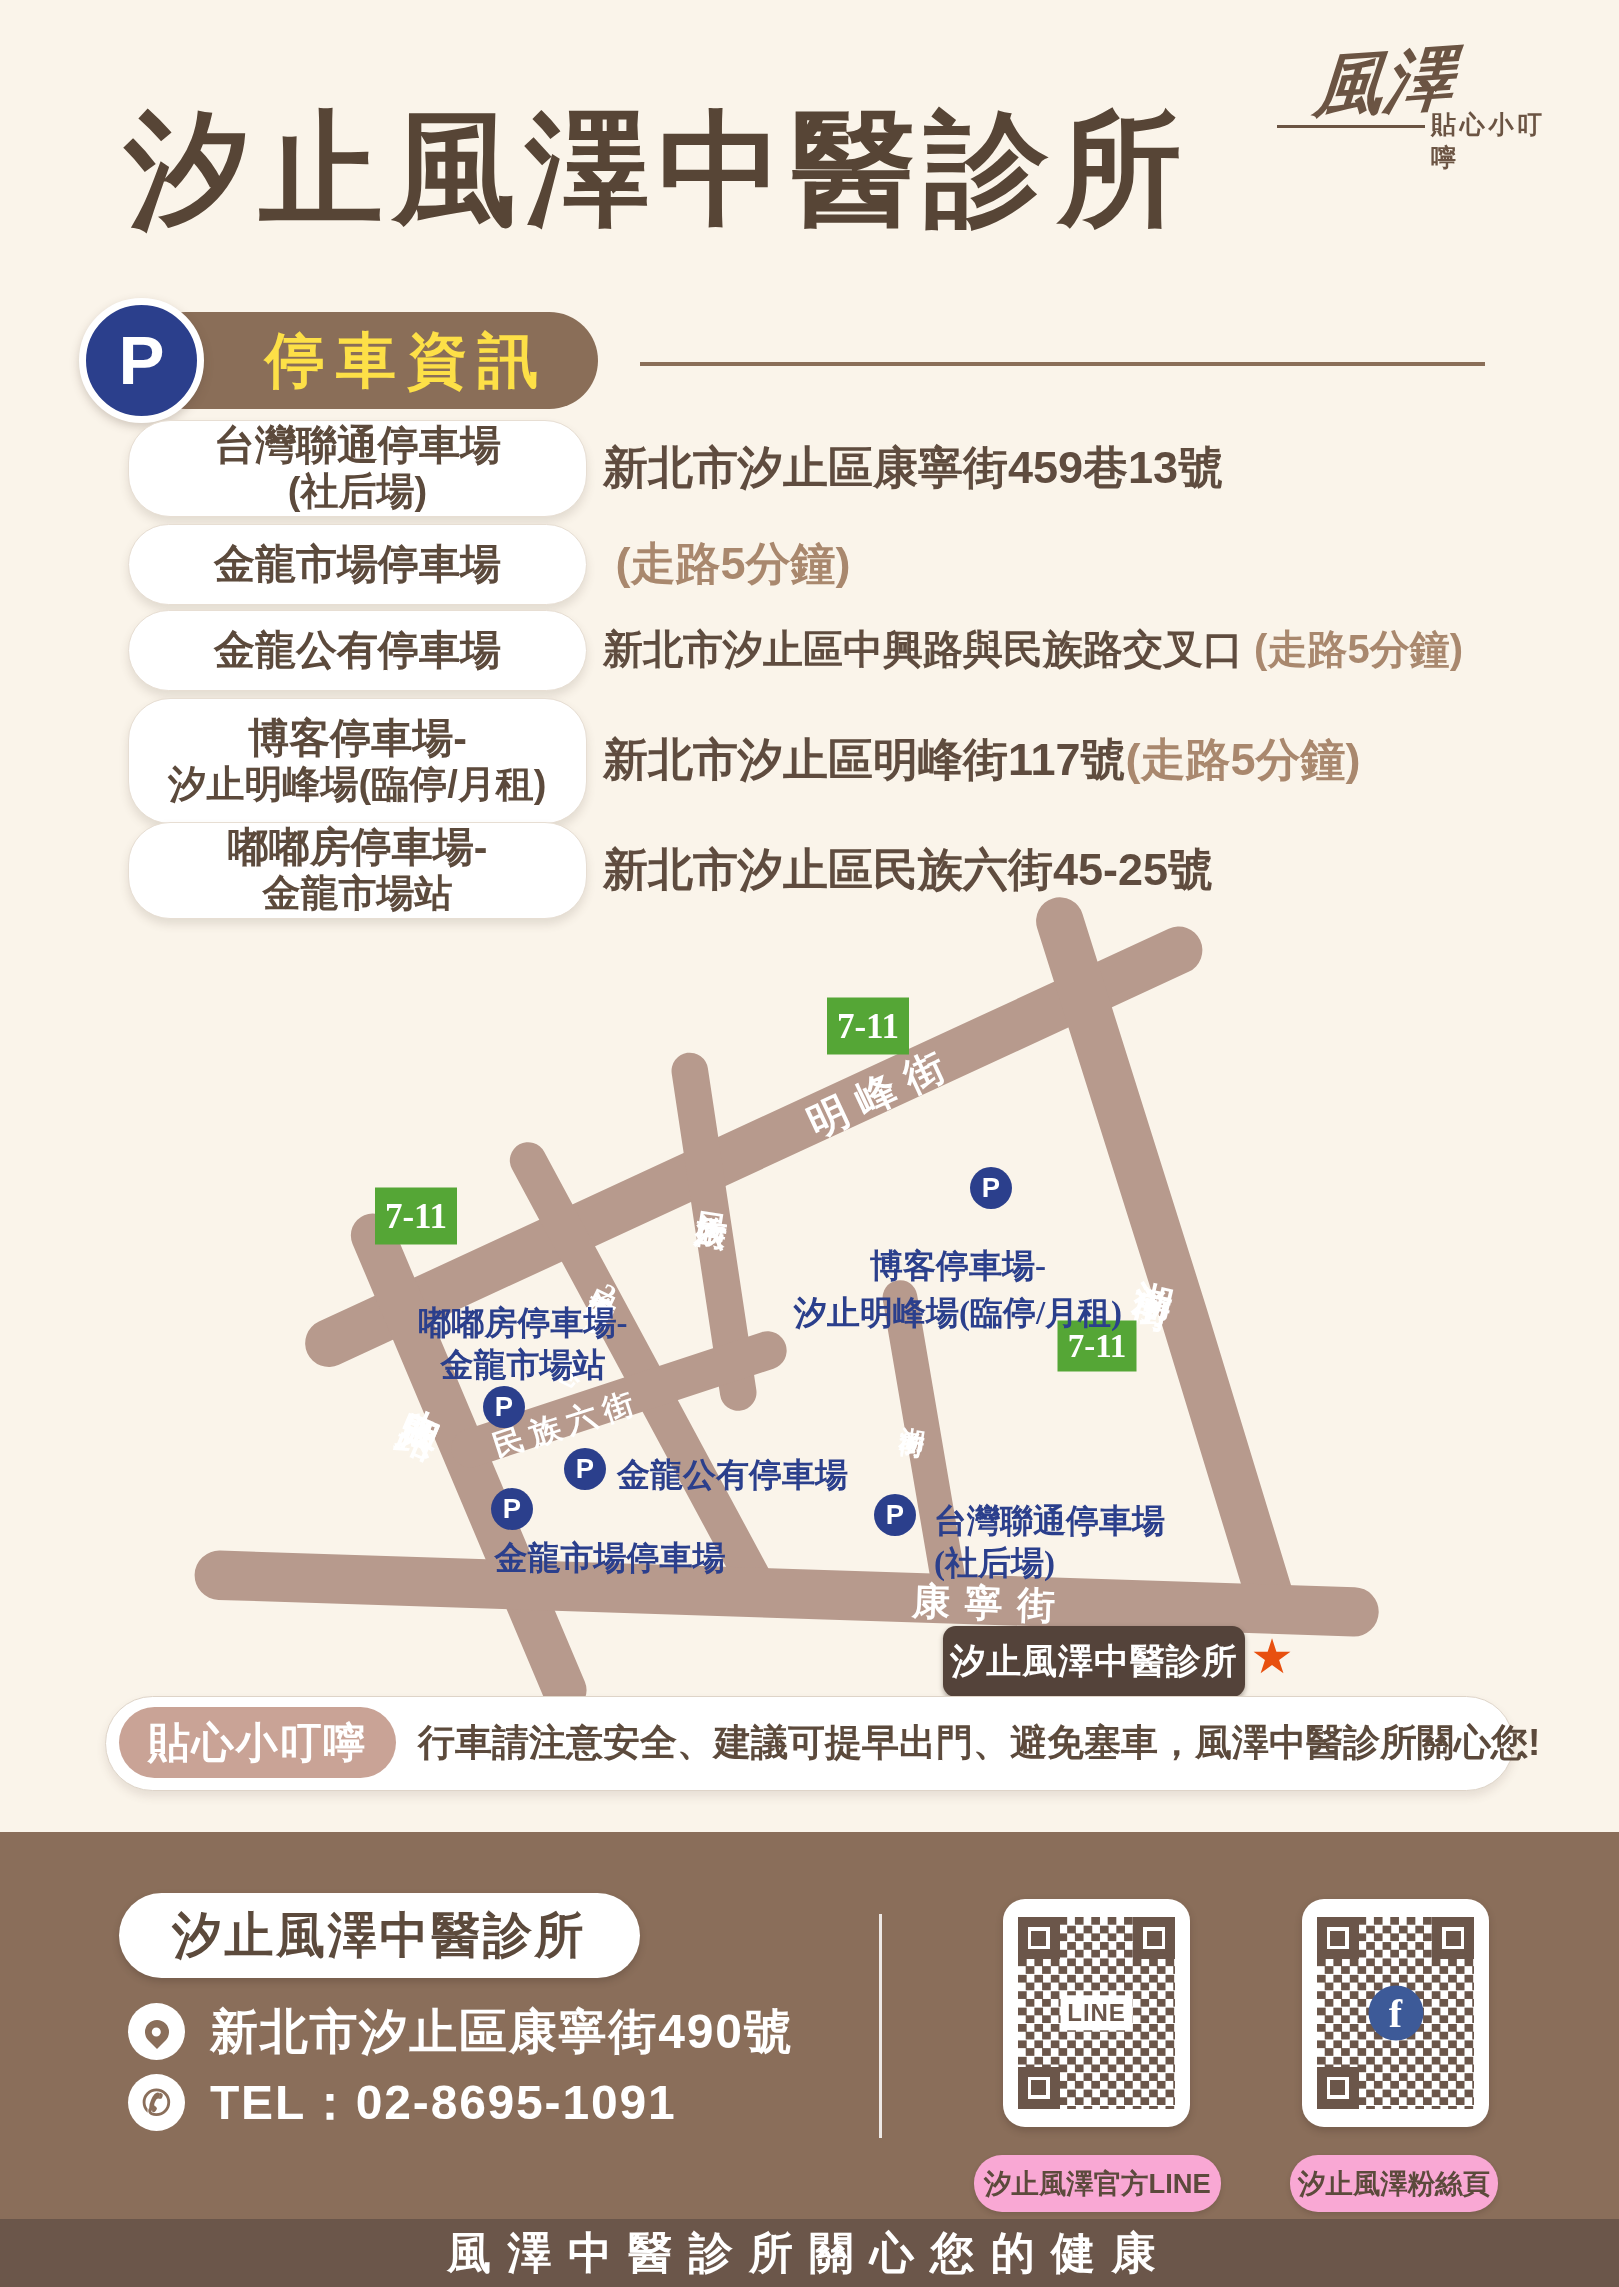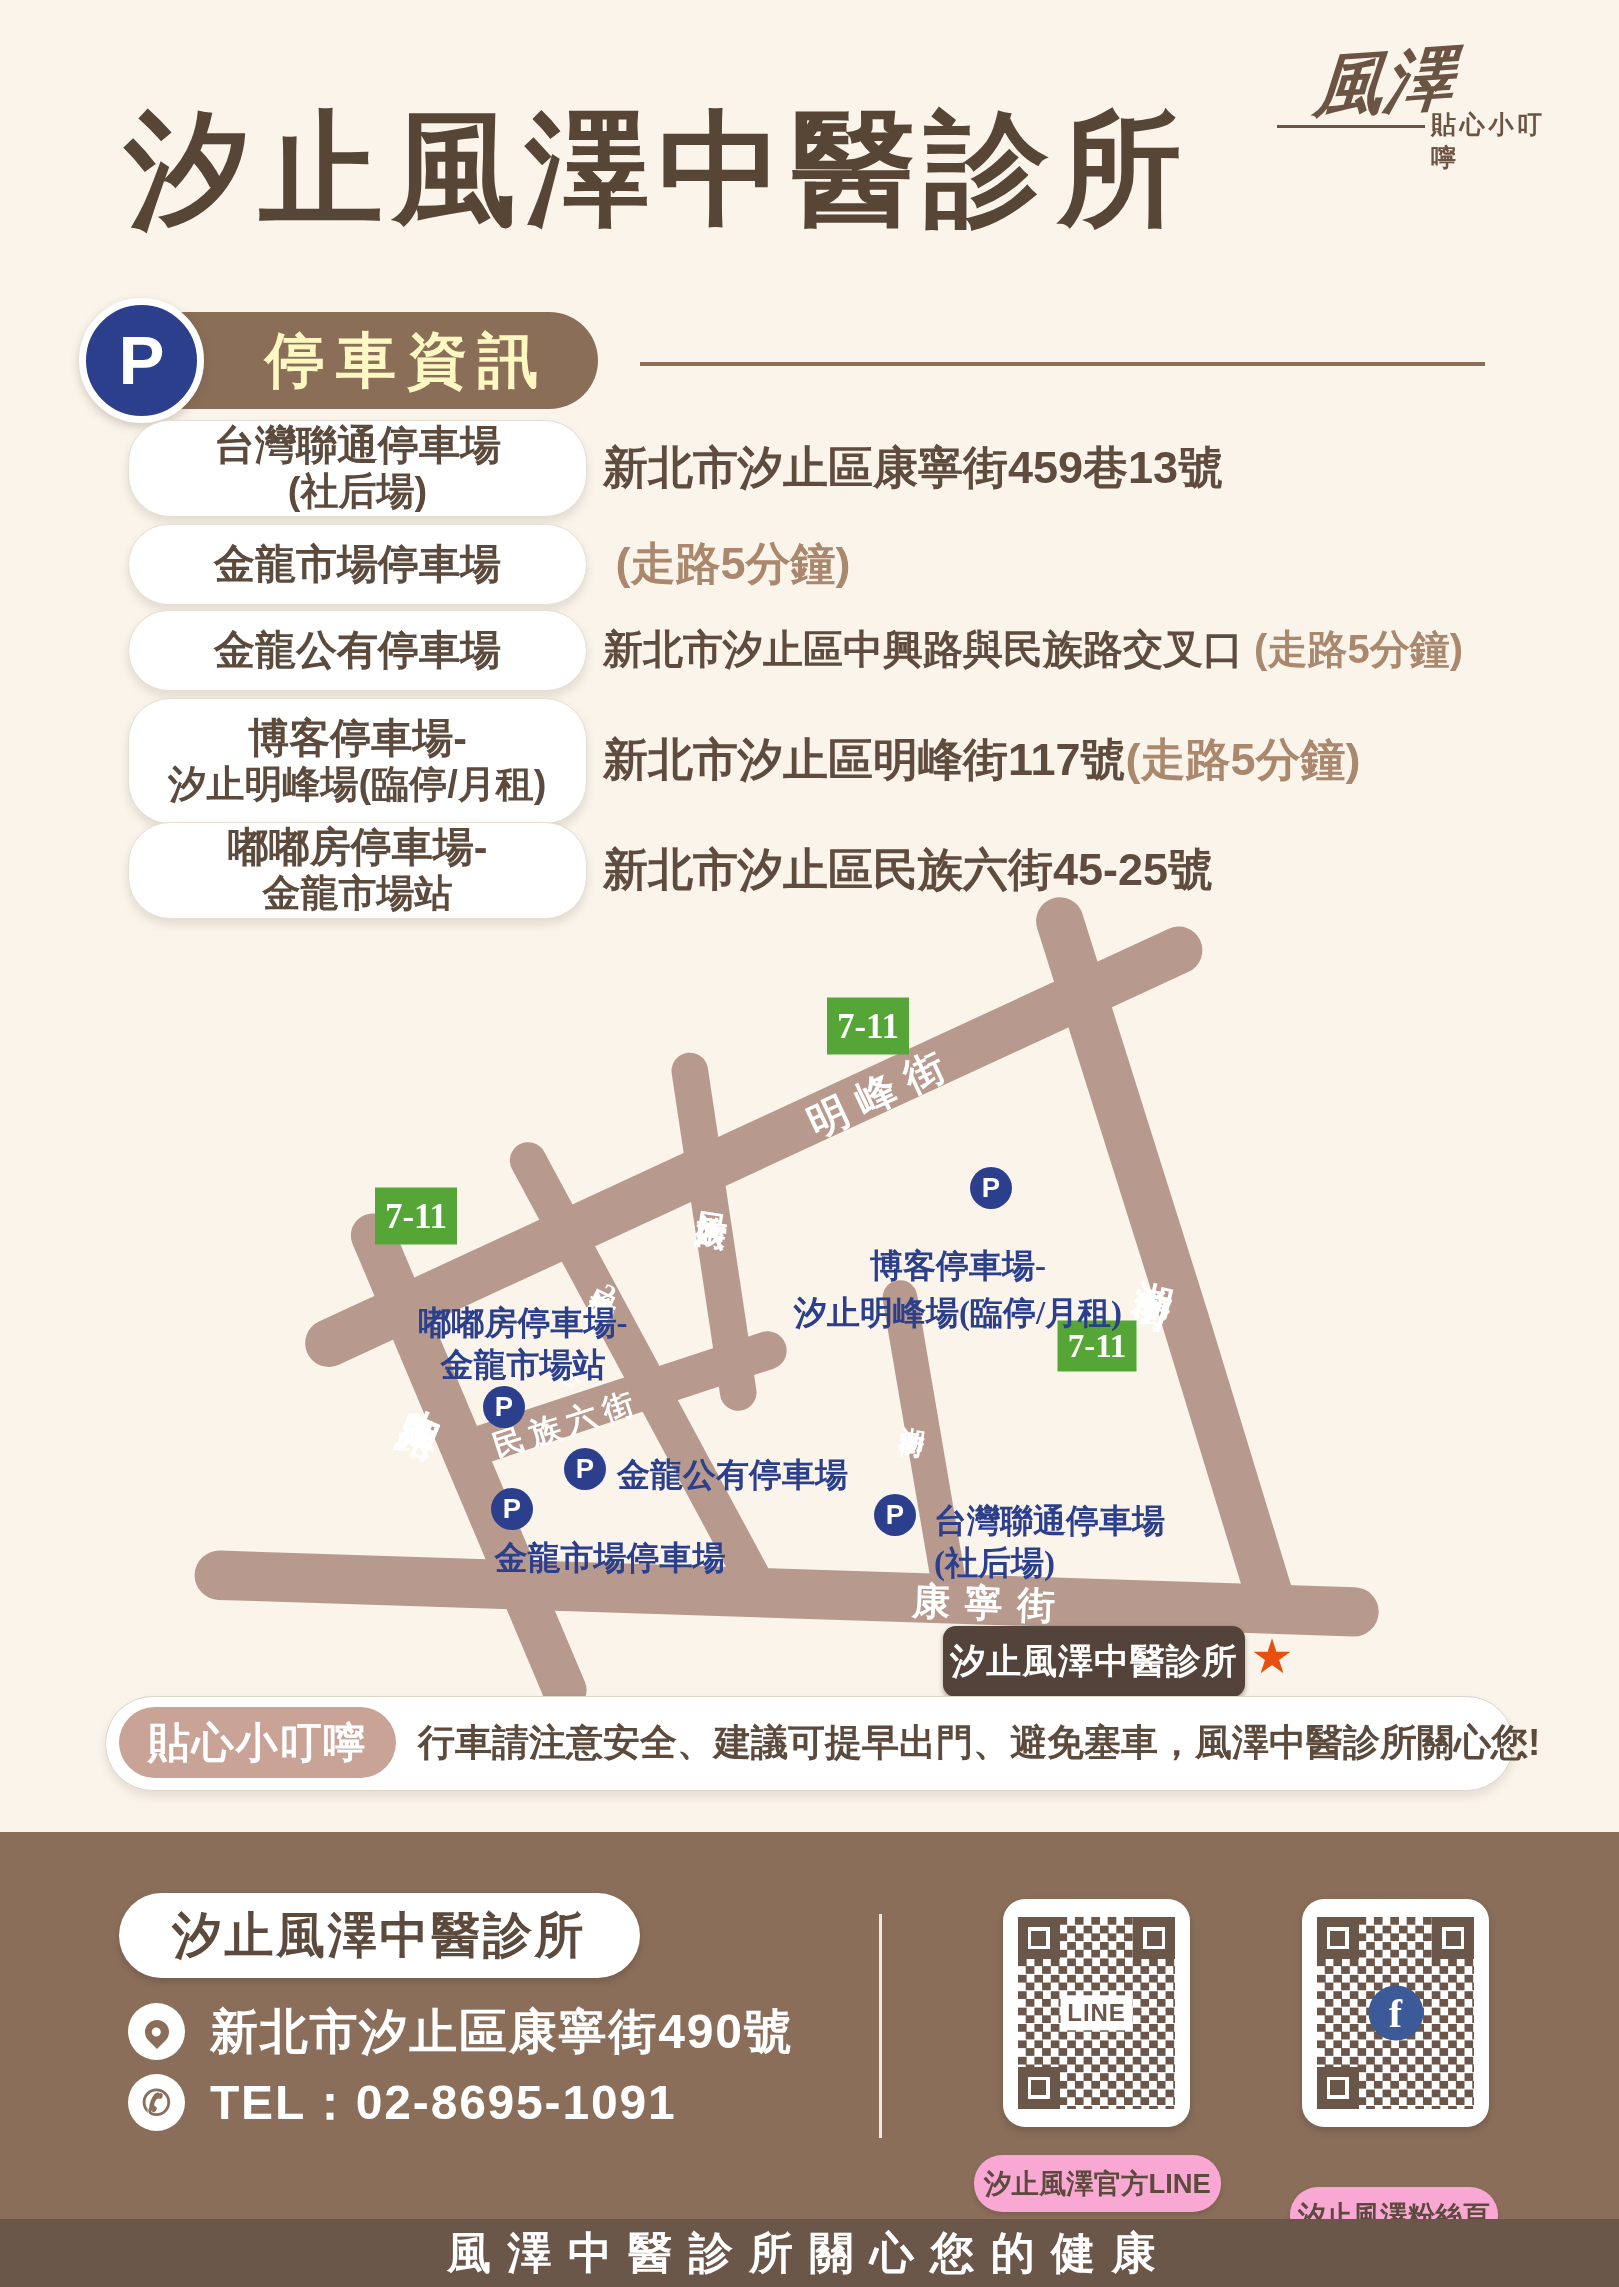--- a/index.html
+++ b/index.html
@@ -8,21 +8,21 @@
 
   
   .page-title{left:126px;top:88px;font-size:124px;font-weight:bold;color:#574536;letter-spacing:9.1px;white-space:nowrap;}
   .logo{left:1277px;top:37px;width:292px;height:114px;color:#6b5443;}
   .logo-main{position:absolute;left:38px;top:0;font-family:"DejaVu Serif",serif;font-style:italic;font-weight:bold;font-size:69px;transform:skewX(-8deg) rotate(-4deg);}
   .logo-underline{position:absolute;left:0;top:88px;width:148px;height:2.7px;background:#6b5443;}
   .logo-sub{position:absolute;left:154px;top:71px;font-size:25px;letter-spacing:3.7px;font-weight:bold;}
 
   
   .sect-pill{left:137px;top:312px;width:461px;height:97px;background:#8a6e58;border-radius:49px;}
-  .sect-pill span{position:absolute;left:128px;top:0;line-height:97px;font-size:60px;font-weight:bold;color:#fef9c3;letter-spacing:11px;white-space:nowrap;}
+  .sect-pill span{position:absolute;left:128px;top:0;line-height:97px;font-size:60px;font-weight:bold;color:#fde047;letter-spacing:11px;white-space:nowrap;}
   .p-badge{left:79px;top:298px;width:111px;height:111px;background:#2b3f8c;border:7.3px solid #fff;border-radius:50%;box-shadow:0 3.7px 9.1px rgba(87,69,54,.25);display:flex;align-items:center;justify-content:center;color:#fff;font-size:69px;font-weight:bold;}
   .sect-rule{left:640px;top:362px;width:845px;height:3.7px;background:#8a6e58;}
 
   
   .row-pill{left:128px;width:457px;background:#fff;border:1.8px solid #e7ded3;border-radius:42px;box-shadow:0 5.5px 9.1px rgba(87,69,54,.14);display:flex;flex-direction:column;align-items:center;justify-content:center;color:#5c4a3c;font-weight:bold;text-align:center;}
   .row-pill .l1{font-size:41px;line-height:1.15;white-space:nowrap;}
   .row-pill .l2{font-size:38px;line-height:1.2;white-space:nowrap;}
   .row-pill .l2:empty{display:none;}
   .row-addr{left:603px;font-size:45px;font-weight:bold;color:#5f4c3f;white-space:nowrap;display:flex;align-items:center;}
   .row-addr .walk{color:#a9886e;font-weight:bold;white-space:pre;}
@@ -198,16 +198,16 @@
 
 <div class="abs qr-card" style="left:1302px;top:1899px;">
   <div class="qr-inner"></div>
   <div class="finder" style="left:14.6px;top:18.3px;"></div>
   <div class="finder" style="right:14.6px;top:18.3px;"></div>
   <div class="finder" style="left:14.6px;bottom:18.3px;"></div>
   <div class="qr-center-fb">f</div>
 </div>
 
 <div class="abs qr-label" style="left:974px;top:2155px;width:247px;">汐止風澤官方LINE</div>
-<div class="abs qr-label" style="left:1290px;top:2155px;width:208px;margin-top:32px;">汐止風澤粉絲頁</div>
+<div class="abs qr-label" style="left:1290px;top:2155px;width:208px;">汐止風澤粉絲頁</div>
 
 <div class="abs footer-strip">風澤中醫診所關心您的健康</div>
 
 
 </body></html>

